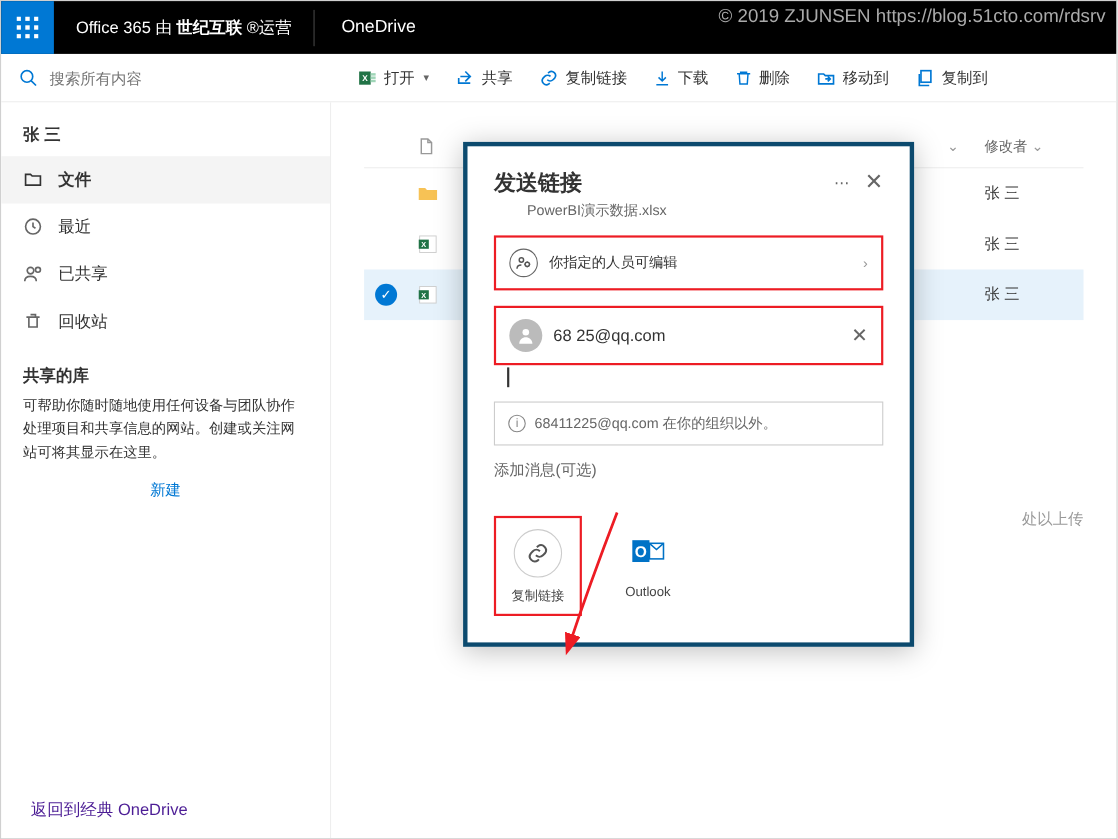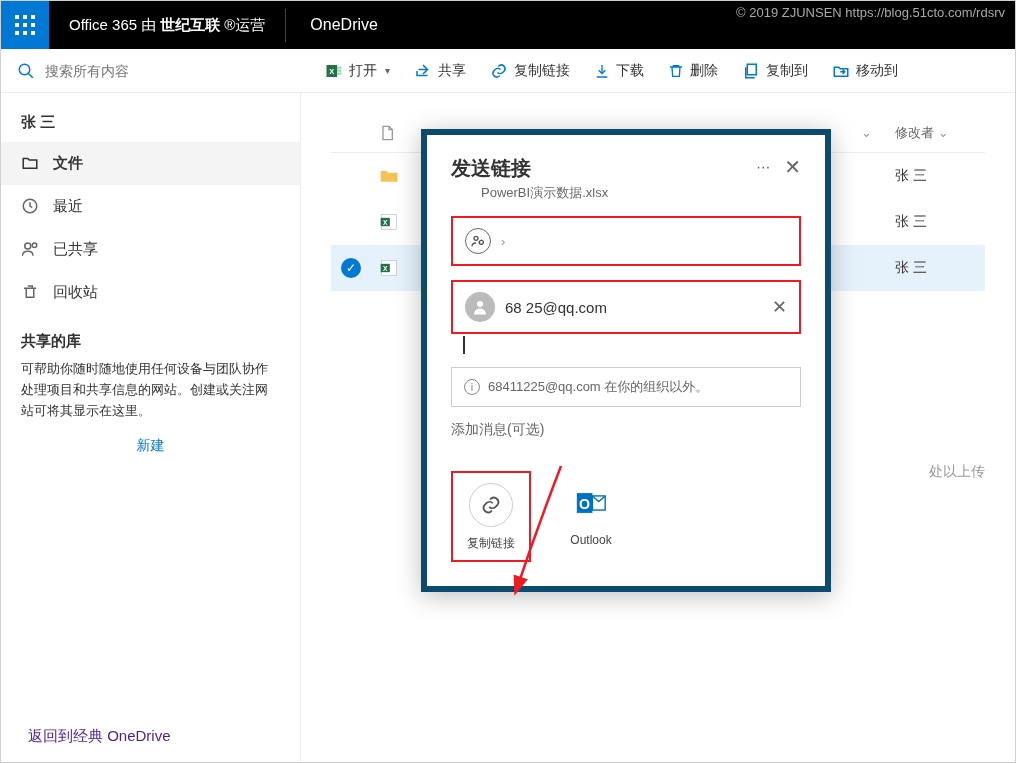--- a/index.html
+++ b/index.html
@@ -3,21 +3,21 @@
 <meta charset="utf-8">
 <style>
 * { box-sizing: border-box; margin: 0; padding: 0; }
 body { font-family: "Segoe UI", "Microsoft YaHei", sans-serif; font-size: 14px; background: #fff; color: #333; width: 1016px; height: 763px; overflow: hidden; border: 1px solid #d0d0d0; position: relative; }
 .topbar { background: #000; height: 48px; display: flex; align-items: center; color: #fff; }
 .waffle { width: 48px; height: 48px; display: flex; align-items: center; justify-content: center; background: #0078d4; }
 .waffle svg { width: 20px; height: 20px; }
 .top-brand { padding: 0 20px; font-size: 15px; display: flex; align-items: center; height: 33px; border-right: 1px solid #444; }
 .top-brand b { font-weight: bold; margin: 0 4px; }
 .top-onedrive { padding: 0 24px; font-size: 16px; }
-.watermark { position: absolute; top: 4px; right: 10px; color: #aaa; font-size: 13px; z-index: 200; }
+.watermark { position: absolute; top: 4px; right: 10px; color: #aaa; font-size: 17px; z-index: 200; }
 .commandbar { height: 44px; display: flex; align-items: center; border-bottom: 1px solid #eee; padding: 0 16px; gap: 4px; }
 .search-wrap { display: flex; align-items: center; color: #0078d4; width: 270px; }
 .search-wrap .sicon { margin-right: 10px; }
 .search-wrap input { border: none; outline: none; font-size: 14px; color: #605e5c; width: 200px; }
 .cmd { display: flex; align-items: center; gap: 6px; padding: 0 10px; height: 44px; cursor: pointer; color: #333; font-size: 14px; white-space: nowrap; }
 .cmd .ci { color: #0078d4; display: flex; align-items: center; }
 .cmd.excel .ci { color: #217346; }
 .chev { font-size: 10px; color: #666; margin-left: 2px; }
 .main { display: flex; height: calc(100% - 92px); }
 .sidebar { width: 300px; border-right: 1px solid #eee; padding-top: 10px; display: flex; flex-direction: column; }
@@ -32,21 +32,21 @@
 .content { flex: 1; padding: 20px 30px; position: relative; }
 .ctitle { font-size: 22px; font-weight: 600; margin-bottom: 20px; }
 .file-list { }
 .file-row { display: flex; align-items: center; height: 46px; gap: 14px; padding: 0 10px; }
 .file-row.selected { background: #e6f2fb; }
 .file-row.header { height: 40px; color: #666; font-size: 13px; border-bottom: 1px solid #eee; }
 .fcheck { width: 24px; display: flex; align-items: center; }
 .ficon { width: 24px; display: flex; align-items: center; }
 .fname { flex: 1; }
 .fmod { width: 80px; text-align: left; }
-.overlay-dialog { position: absolute; left: 420px; top: 128px; width: 410px; background: #fff; box-shadow: 0 4px 24px rgba(0,0,0,0.25); border: 6px solid #0c4a6e; padding: 20px 24px 24px; z-index: 100; }
+.overlay-dialog { position: absolute; left: 420px; top: 128px; width: 410px; background: #fff; box-shadow: 0 4px 24px rgba(0,0,0,0.25); border: 4px solid #0c4a6e; padding: 20px 24px 24px; z-index: 100; }
 .dlg-head { display: flex; align-items: flex-start; }
 .dlg-title-box { flex: 1; }
 .dlg-title { font-size: 20px; font-weight: bold; }
 .dlg-sub { font-size: 13px; color: #666; margin-left: 30px; margin-top: 2px; }
 .dlg-icons { display: flex; gap: 14px; align-items: center; }
 .dlg-icons span { cursor: pointer; color: #666; }
 .redbox { border: 2px solid #ed1c24; }
 .perm-row { margin-top: 14px; padding: 10px 12px; display: flex; align-items: center; gap: 10px; cursor: pointer; }
 .perm-row .circ { width: 26px; height: 26px; border: 1.5px solid #666; border-radius: 50%; display: flex; align-items: center; justify-content: center; font-size: 12px; }
 .perm-row .txt { flex: 1; font-size: 13px; }
@@ -152,34 +152,34 @@
     <span class="ci">
         <svg width="16" height="16" viewBox="0 0 24 24" fill="none" stroke="#0078d4" stroke-width="2">
           <path d="M3 6h18M8 6V4h8v2M6 6l1 14h10l1-14"></path>
         </svg>
       </span>
     <span>删除</span>
   </div>
   <div class="cmd">
     <span class="ci">
         <svg width="18" height="18" viewBox="0 0 24 24" fill="none" stroke="#0078d4" stroke-width="2">
+          <path d="M3 7h6l2 2h10v10H3z"></path>
+          <path d="M11 13h6M14 10l3 3-3 3"></path>
+        </svg>
+      </span>
+    <span>移动到</span>
+  </div>
+  <div class="cmd">
+    <span class="ci">
+        <svg width="18" height="18" viewBox="0 0 24 24" fill="none" stroke="#0078d4" stroke-width="2">
           <rect x="7" y="3" width="12" height="14"></rect>
           <path d="M5 7v14h12"></path>
         </svg>
       </span>
     <span>复制到</span>
-  </div>
-  <div class="cmd">
-    <span class="ci">
-        <svg width="18" height="18" viewBox="0 0 24 24" fill="none" stroke="#0078d4" stroke-width="2">
-          <path d="M3 7h6l2 2h10v10H3z"></path>
-          <path d="M11 13h6M14 10l3 3-3 3"></path>
-        </svg>
-      </span>
-    <span>移动到</span>
   </div>
 </div>
 
 <div class="main">
   <div class="sidebar">
     <div class="user-name">张 三</div>
     <div class="nav-item active">
       <span class="ni">
           <svg width="18" height="18" viewBox="0 0 24 24" fill="none" stroke="#333" stroke-width="2">
             <path d="M3 6h6l2 2h10v11H3z"></path>
@@ -289,20 +289,21 @@
 
   <div class="perm-row redbox">
     <span class="circ">
         <svg width="16" height="16" viewBox="0 0 24 24" fill="none" stroke="#555" stroke-width="2">
           <circle cx="9" cy="8" r="3"></circle>
           <path d="M3 20c0-3 2-5 6-5"></path>
           <circle cx="17" cy="14" r="3"></circle>
           <path d="M17 11v-1M17 18v-1M20 14h1M13 14h1"></path>
         </svg>
       </span>
+    <span class="txt">你指定的人员可编辑</span>
     <span class="chv">›</span>
   </div>
 
   <div class="recip-box redbox">
     <span class="avatar">
         <svg width="18" height="18" viewBox="0 0 24 24" fill="#fff">
           <circle cx="12" cy="8" r="4"></circle>
           <path d="M4 22c0-5 4-8 8-8s8 3 8 8z"></path>
         </svg>
       </span>

